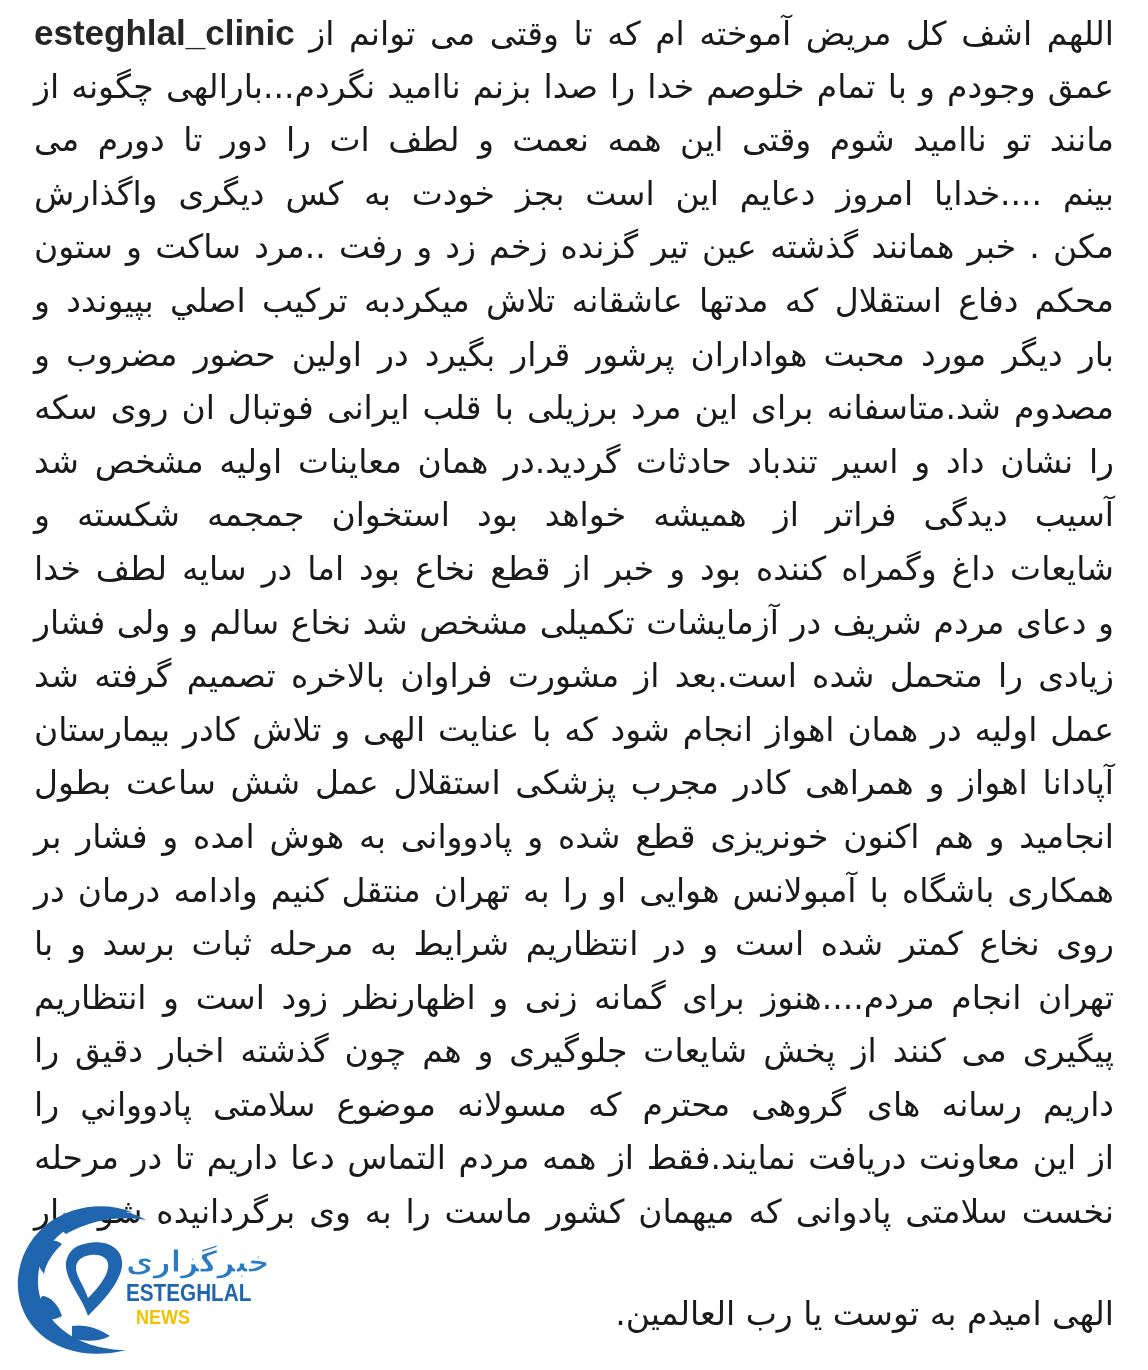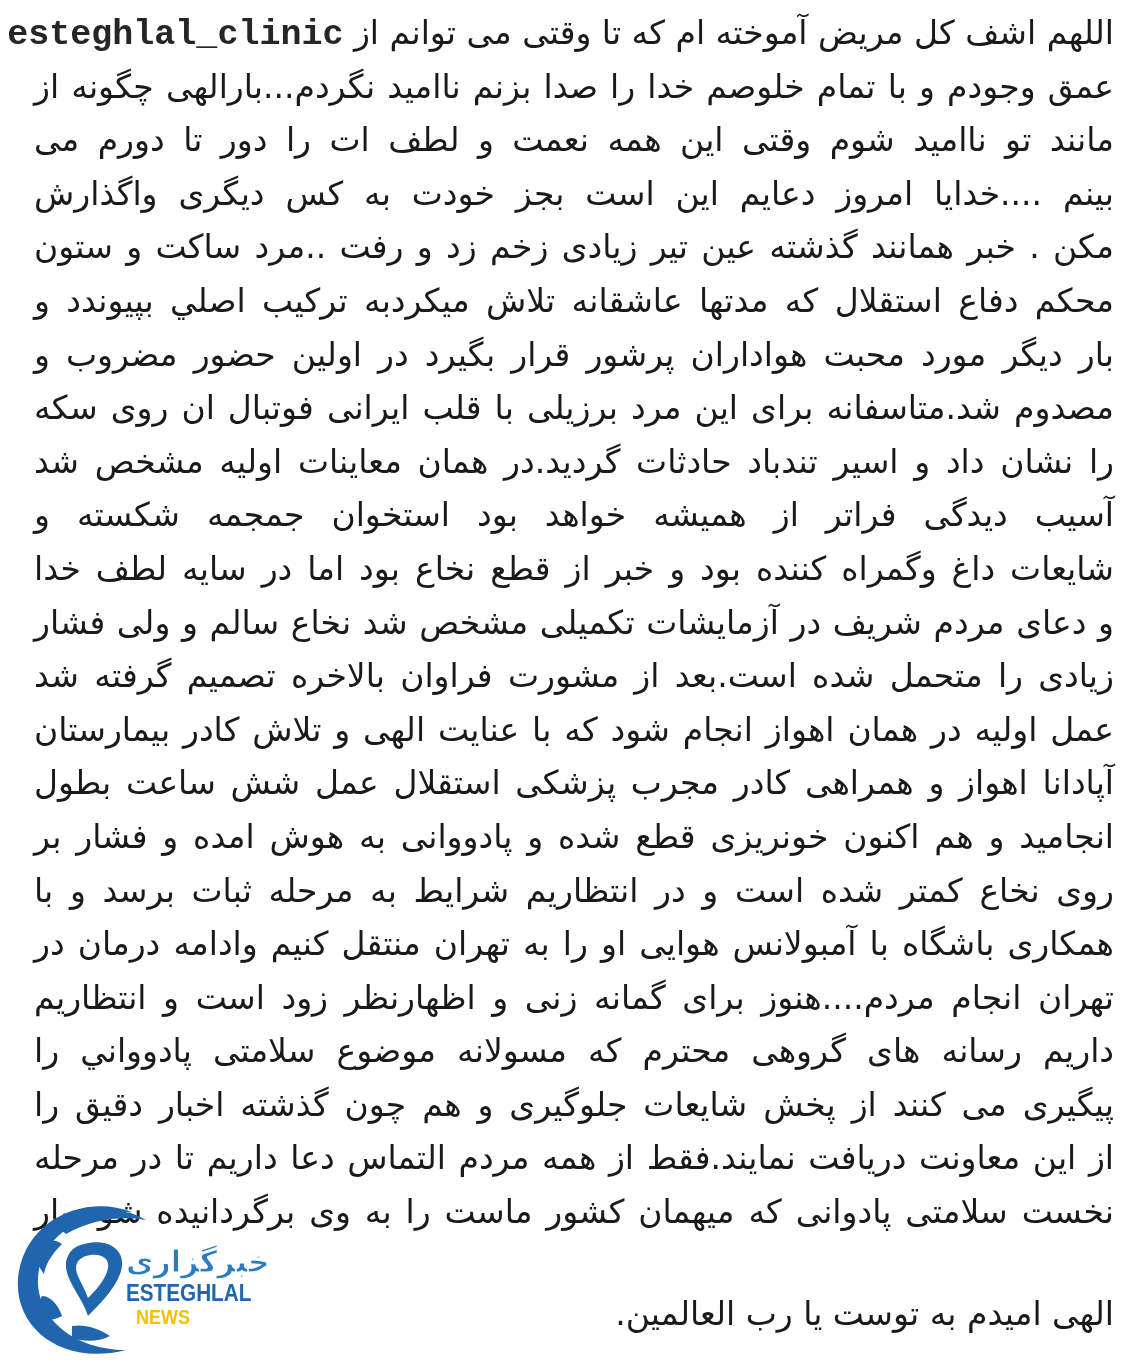--- a/index.html
+++ b/index.html
@@ -31,21 +31,21 @@
       white-space: nowrap;
       letter-spacing: 0px;
       text-align: justify;
       text-align-last: justify;
     }
     .line.short {
       text-align-last: right;
       margin-top: 48px;
     }
     .username {
-      font-family: Liberation Mono, monospace;
+      font-family: Liberation Sans, sans-serif;
       font-weight: bold;
       direction: ltr;
       unicode-bidi: embed;
       color: #262626;
       font-size: 35px;
     }
     
     .logo {
       position: absolute;
       left: 14px;
@@ -95,37 +95,37 @@
     }
   </style>
 </head>
 <body>
 
 <div class="caption">
   <span class="line"><span>اللهم اشف کل مریض  آموخته ام که تا وقتی می توانم از</span> <span class="username">esteghlal_clinic</span></span>
   <span class="line">عمق وجودم و با تمام خلوصم خدا را صدا بزنم ناامید نگردم...بارالهی چگونه از</span>
   <span class="line">مانند تو ناامید شوم  وقتی این همه نعمت و لطف ات را دور تا دورم می</span>
   <span class="line">بینم ....خدایا امروز دعایم این است بجز خودت به کس دیگری واگذارش</span>
-  <span class="line">مکن .  خبر همانند گذشته عین تیر زیادی زخم زد و رفت ..مرد ساکت و ستون</span>
+  <span class="line">مکن .  خبر همانند گذشته عین تیر گزنده زخم زد و رفت ..مرد ساکت و ستون</span>
   <span class="line">محکم دفاع استقلال که مدتها عاشقانه تلاش میکردبه ترکیب اصلي بپیوندد و</span>
   <span class="line">بار دیگر مورد محبت هواداران پرشور قرار بگیرد در اولین حضور مضروب و</span>
   <span class="line">مصدوم شد.متاسفانه برای این مرد برزیلی با قلب ایرانی فوتبال ان روی سکه</span>
   <span class="line">را نشان داد و اسیر تندباد حادثات گردید.در همان معاینات اولیه مشخص شد</span>
   <span class="line">آسیب دیدگی فراتر از  همیشه  خواهد بود استخوان جمجمه شکسته و</span>
   <span class="line">شایعات داغ وگمراه کننده  بود و خبر از قطع نخاع بود  اما در سایه لطف خدا</span>
   <span class="line">و دعای مردم شریف در آزمایشات تکمیلی مشخص شد نخاع سالم و ولی فشار</span>
   <span class="line">زیادی را متحمل شده است.بعد از مشورت فراوان بالاخره تصمیم گرفته شد</span>
   <span class="line">عمل اولیه در همان اهواز انجام شود که با عنایت الهی و تلاش کادر بیمارستان</span>
   <span class="line">آپادانا اهواز و همراهی کادر مجرب پزشکی استقلال عمل شش ساعت بطول</span>
   <span class="line">انجامید و هم اکنون خونریزی قطع شده و پادووانی به هوش امده و فشار بر</span>
+  <span class="line">همکاری باشگاه با آمبولانس هوایی او را به تهران منتقل کنیم وادامه درمان در</span>
   <span class="line">روی نخاع کمتر شده است و در انتظاریم شرایط به مرحله ثبات برسد و با</span>
-  <span class="line">همکاری باشگاه با آمبولانس هوایی او را به تهران منتقل کنیم وادامه درمان در</span>
   <span class="line">تهران انجام مردم....هنوز برای گمانه زنی و اظهارنظر زود است و انتظاریم</span>
+  <span class="line">پیگیری می کنند  از پخش شایعات جلوگیری و هم چون گذشته اخبار دقیق را</span>
   <span class="line">داریم رسانه های گروهی محترم که مسولانه موضوع سلامتی پادوواني را</span>
-  <span class="line">پیگیری می کنند  از پخش شایعات جلوگیری و هم چون گذشته اخبار دقیق را</span>
   <span class="line">از این معاونت دریافت نمایند.فقط از همه مردم التماس دعا داریم تا در مرحله</span>
   <span class="line">نخست سلامتی پادوانی که میهمان کشور ماست را  به وی برگردانیده شود بار</span>
   <span class="line short">الهی امیدم به توست یا رب العالمین.</span>
 </div>
 
 <div class="logo">
   <svg class="logo-ball" width="140" height="160" viewBox="0 0 140 160">
 
     <path d="M118 12 C 70 -6, 10 20, 4 78 C 0 130, 50 166, 112 150 C 60 150, 22 118, 24 78 C 26 36, 70 10, 118 12 Z" fill="#1f66ae"></path>
 

